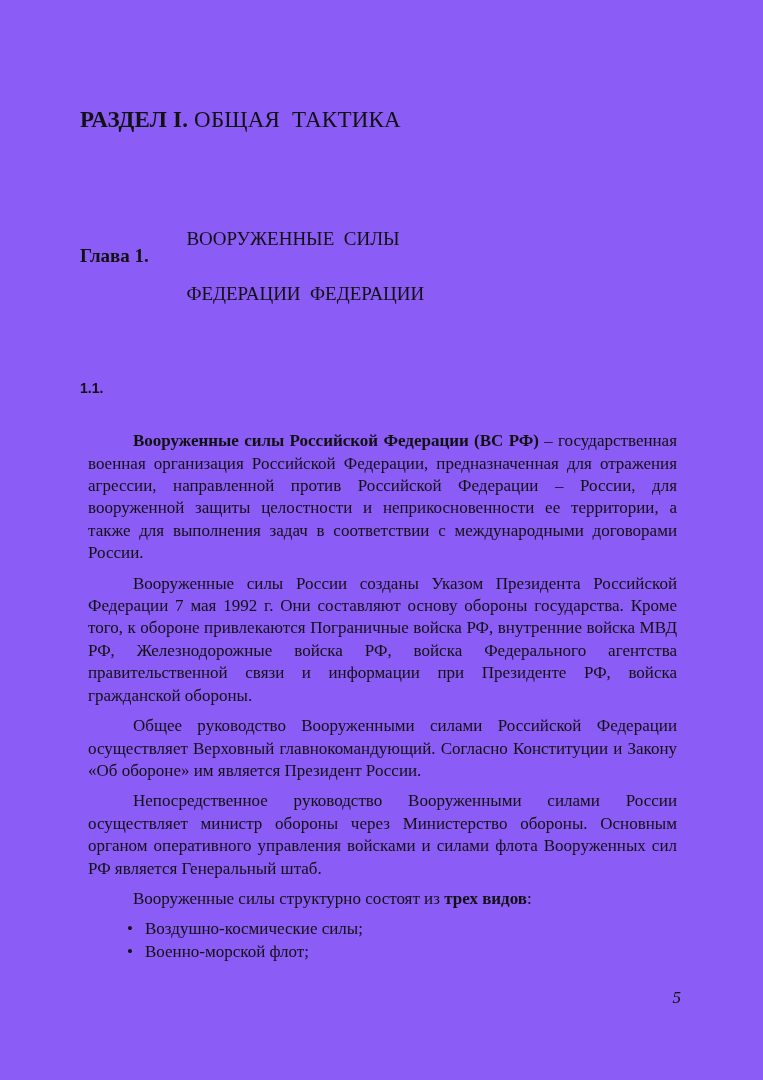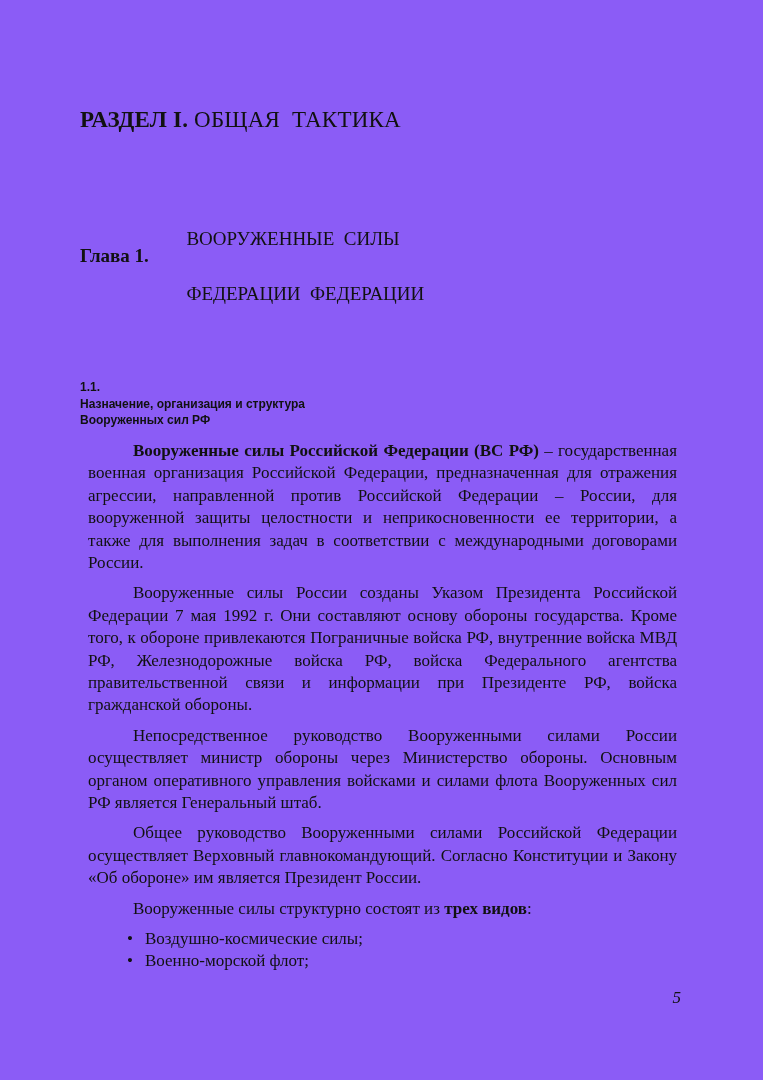--- a/index.html
+++ b/index.html
@@ -38,24 +38,23 @@
   }
   .chapter-heading .label {
     font-weight: bold;
     margin-right: 9px;
     margin-top: 44px;
   }
   .subsection-heading {
     display: flex;
     font-family: "Liberation Sans", sans-serif;
     font-weight: bold;
-    font-size: 12px;
+    font-size: 14px;
     line-height: 1.35;
-    margin: 0 0 12px 0;
-    flex-direction: column;
+    margin: 0 0 32px 0;
   }
   .subsection-heading .label {
     margin-right: 8px;
   }
   .body-text p {
     margin: 8px;
     font-size: 17px;
     line-height: 22.4px;
     text-align: justify;
     text-indent: 45px;
@@ -91,31 +90,27 @@
   <div class="chapter-heading">
     <span class="label">Глава 1.</span>
     <span class="title">
       <span>ВООРУЖЕННЫЕ  СИЛЫ</span><br>
       <span>ФЕДЕРАЦИИ  ФЕДЕРАЦИИ</span>
     </span>
   </div>
 
   <div class="subsection-heading">
     <span class="label">1.1.</span>
-    <span class="title">
-      <span>Назначение, организация и структура</span><br>
-      <span>Вооруженных сил РФ</span>
-    </span>
   </div>
 
   <div class="body-text">
     <p><b>Вооруженные силы Российской Федерации (ВС РФ)</b><span> – государственная военная организация Российской Федерации, предназначенная для отражения агрессии, направленной против Российской Федерации – России, для вооруженной защиты целостности и неприкосновенности ее территории, а также для выполнения задач в соответствии с международными договорами России.</span></p>
     <p>Вооруженные силы России созданы Указом Президента Российской Федерации 7 мая 1992 г. Они составляют основу обороны государства. Кроме того, к обороне привлекаются Пограничные войска РФ, внутренние войска МВД РФ, Железнодорожные войска РФ, войска Федерального агентства правительственной связи и информации при Президенте РФ, войска гражданской обороны.</p>
+    <p>Общее руководство Вооруженными силами Российской Федерации осуществляет Верховный главнокомандующий. Согласно Конституции и Закону «Об обороне» им является Президент России.</p>
     <p>Непосредственное руководство Вооруженными силами России осуществляет министр обороны через Министерство обороны. Основным органом оперативного управления войсками и силами флота Вооруженных сил РФ является Генеральный штаб.</p>
-    <p>Общее руководство Вооруженными силами Российской Федерации осуществляет Верховный главнокомандующий. Согласно Конституции и Закону «Об обороне» им является Президент России.</p>
     <p><span>Вооруженные силы структурно состоят из </span><b>трех видов</b><span>:</span></p>
 
     <div class="bullet-list">
       <div class="bullet-item">
         <span class="bullet">•</span><span>Воздушно-космические силы;</span>
       </div>
       <div class="bullet-item">
         <span class="bullet">•</span><span>Военно-морской флот;</span>
       </div>
     </div>

